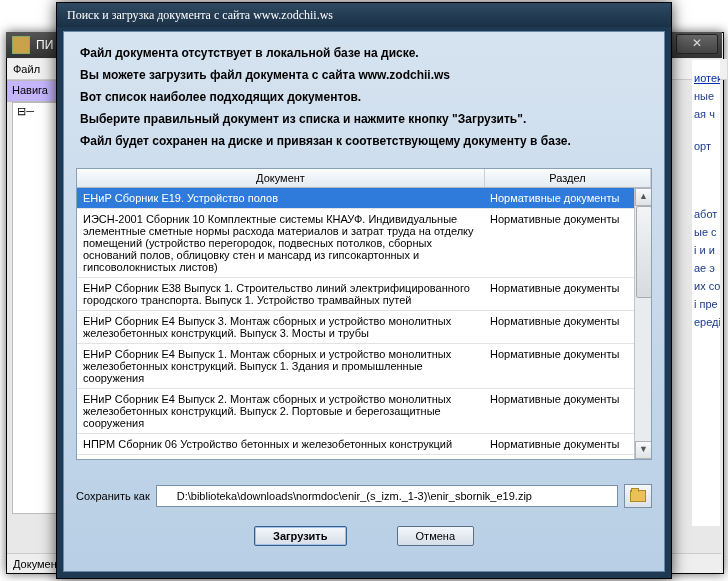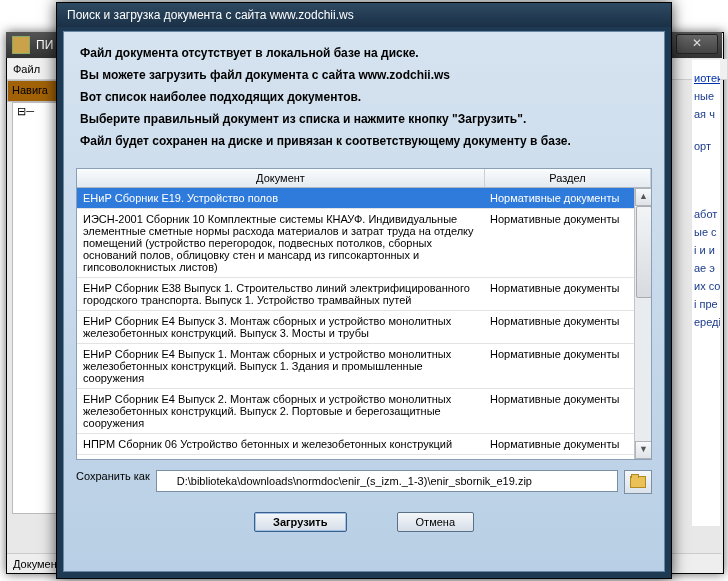--- a/index.html
+++ b/index.html
@@ -58,21 +58,21 @@
     background: #f0f0f0;
     border-bottom: 1px solid #ccc;
     padding-left: 6px;
     line-height: 20px;
   }
   .bg-nav {
     position: absolute;
     left: 7px; top: 80px;
     width: 52px; height: 20px;
     border: 1px solid #bbb;
-    background: #a16207;
+    background: #c4b5fd;
     padding-left: 4px;
     line-height: 18px;
   }
   .bg-tree {
     position: absolute;
     left: 12px; top: 102px;
     width: 50px; height: 410px;
     background: #fff;
     border: 1px solid #bbb;
   }
@@ -107,20 +107,21 @@
     background: #1e3a52;
     box-shadow: 0 0 14px rgba(0,0,0,0.7);
   }
   .dialog-titlebar {
     height: 24px;
     background: linear-gradient(to bottom, #2e4a62, #1a3046);
     color: #fff;
     font-size: 12px;
     line-height: 24px;
     padding-left: 10px;
+    font-family: Liberation Serif, serif;
   }
   .dialog-client {
     position: absolute;
     left: 6px; top: 28px;
     right: 6px; bottom: 6px;
     background: linear-gradient(to bottom, #d6e3f0 0%, #b8cfe5 100%);
     border: 1px solid #6787a6;
   }
   .msg {
     padding: 14px 16px 6px 16px;
@@ -185,21 +186,22 @@
     top: 18px; left: 1px;
     width: 14px; height: 90px;
     background: linear-gradient(#f2f4f6,#d7dbdf);
     border: 1px solid #a8acb0;
     border-radius: 2px;
   }
   .vscroll .btn.dn { position: absolute; bottom: 0; left:0; right:0; }
 
   .save-row {
     display: flex;
-    margin: 10px 12px 0 12px;
+    align-items: center;
+    margin: 24px 12px 0 12px;
     gap: 6px;
   }
   .save-row label { font-size: 11px; white-space: nowrap; }
   .save-input {
     flex: 1;
     height: 20px;
     border: 1px solid #7a8fa4;
     background: #fff;
     padding: 0 20px;
     font-size: 11px;

